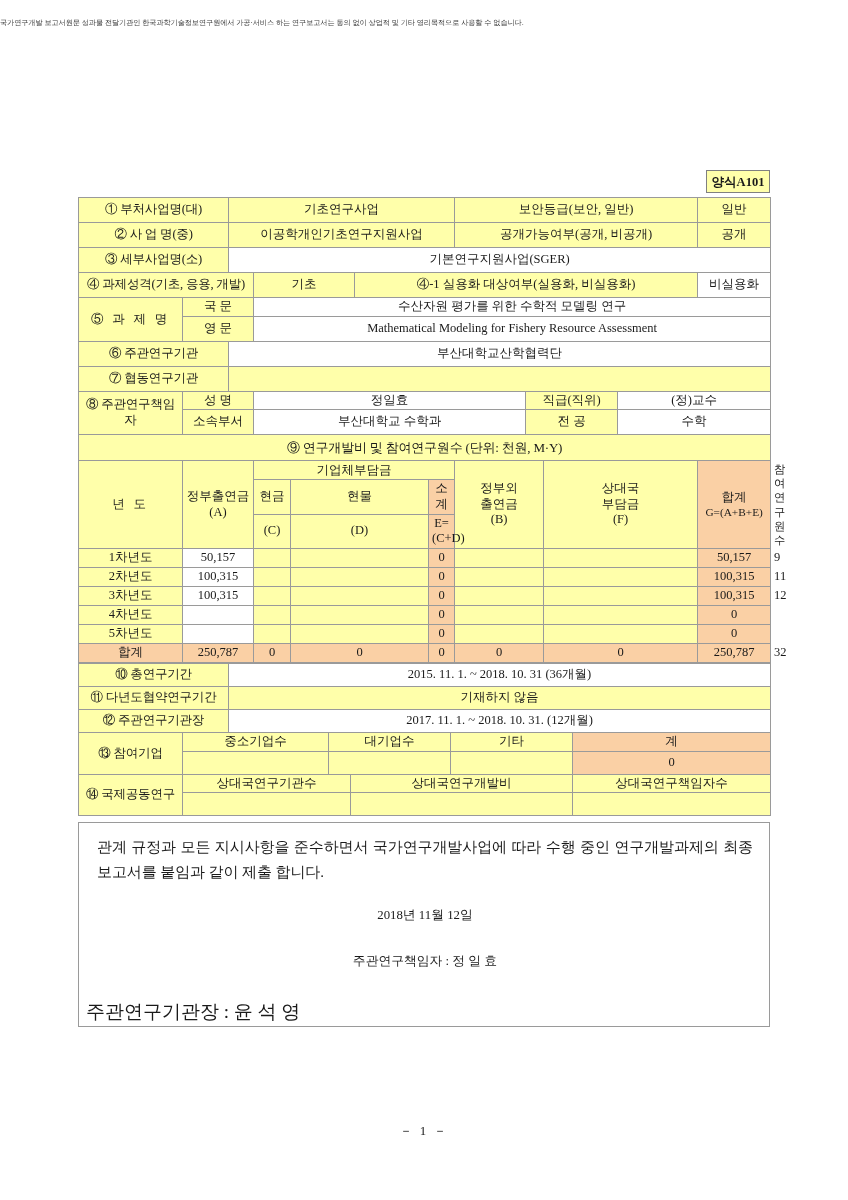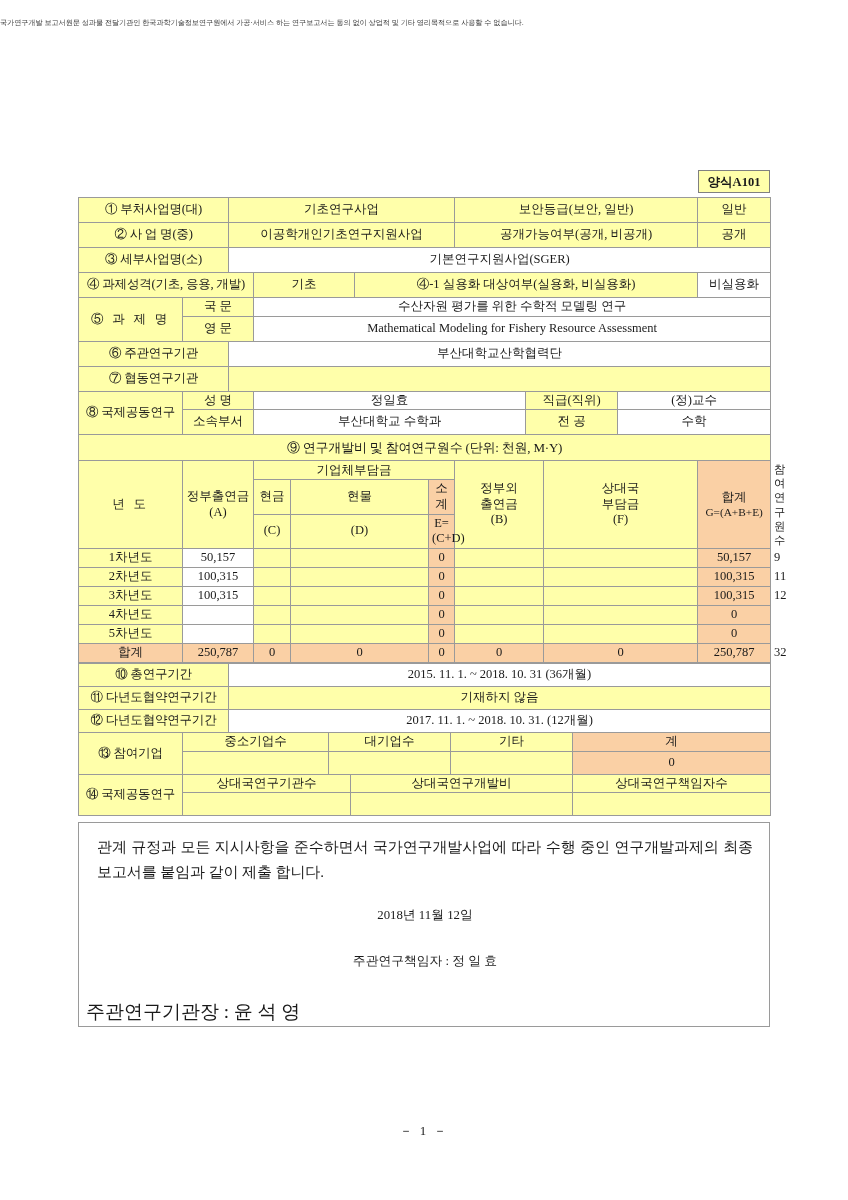--- a/index.html
+++ b/index.html
@@ -56,21 +56,21 @@
     position: absolute;
     top: 170px;
     left: 78px;
     width: 692px;
     display: flex;
     justify-content: flex-end;
   }
   .formcode {
     background: #ffffaa;
     border: 1px solid #808080;
-    width: 72px;
+    width: 64px;
     height: 23px;
     line-height: 23px;
     text-align: center;
     font-size: 12.5px;
     font-weight: bold;
     box-sizing: border-box;
   }
 
   
   table.grid {
@@ -229,21 +229,21 @@
         <td class="y lbl" colspan="3" style="height:25px">⑥ 주관연구기관</td>
         <td class="w" colspan="12">부산대학교산학협력단</td>
       </tr>
 
       <tr>
         <td class="y lbl" colspan="3" style="height:25px">⑦ 협동연구기관</td>
         <td class="y" colspan="12"></td>
       </tr>
 
       <tr>
-        <td class="y lbl" rowspan="2" colspan="2" style="height:25px">⑧ 국제공동연구</td>
+        <td class="y lbl" rowspan="2" colspan="2" style="height:25px">⑧ 주관연구책임자</td>
         <td class="y" colspan="2">성 명</td>
         <td class="w" colspan="6">정일효</td>
         <td class="y" colspan="2">직급(직위)</td>
         <td class="w" colspan="3">(정)교수</td>
       </tr>
 
       <tr>
         <td class="y" colspan="2" style="height:25px">소속부서</td>
         <td class="w" colspan="6">부산대학교 수학과</td>
         <td class="y" colspan="2">전 공</td>
@@ -380,21 +380,21 @@
     <tbody>
       <tr>
         <td class="y lbl" colspan="2" style="height:23px">⑩ 총연구기간</td>
         <td class="w" colspan="7" style="border-left:1px solid #000">2015. 11. 1. ~ 2018. 10. 31 (36개월)</td>
       </tr>
       <tr>
         <td class="y lbl" colspan="2" style="height:23px">⑪ 다년도협약연구기간</td>
         <td class="y" colspan="7">기재하지 않음</td>
       </tr>
       <tr>
-        <td class="y lbl" colspan="2" style="height:23px">⑫ 다년도협약연구기간</td>
+        <td class="y lbl" colspan="2" style="height:23px">⑫ 주관연구기관장</td>
         <td class="w" colspan="7" style="border-left:1px solid #000">2017. 11. 1. ~ 2018. 10. 31. (12개월)</td>
       </tr>
 
       <tr>
         <td class="y lbl" rowspan="2" style="height:23px">⑬ 참여기업</td>
         <td class="y" colspan="2">중소기업수</td>
         <td class="y" colspan="2">대기업수</td>
         <td class="y" colspan="2">기타</td>
         <td class="o" colspan="2">계</td>
       </tr>

